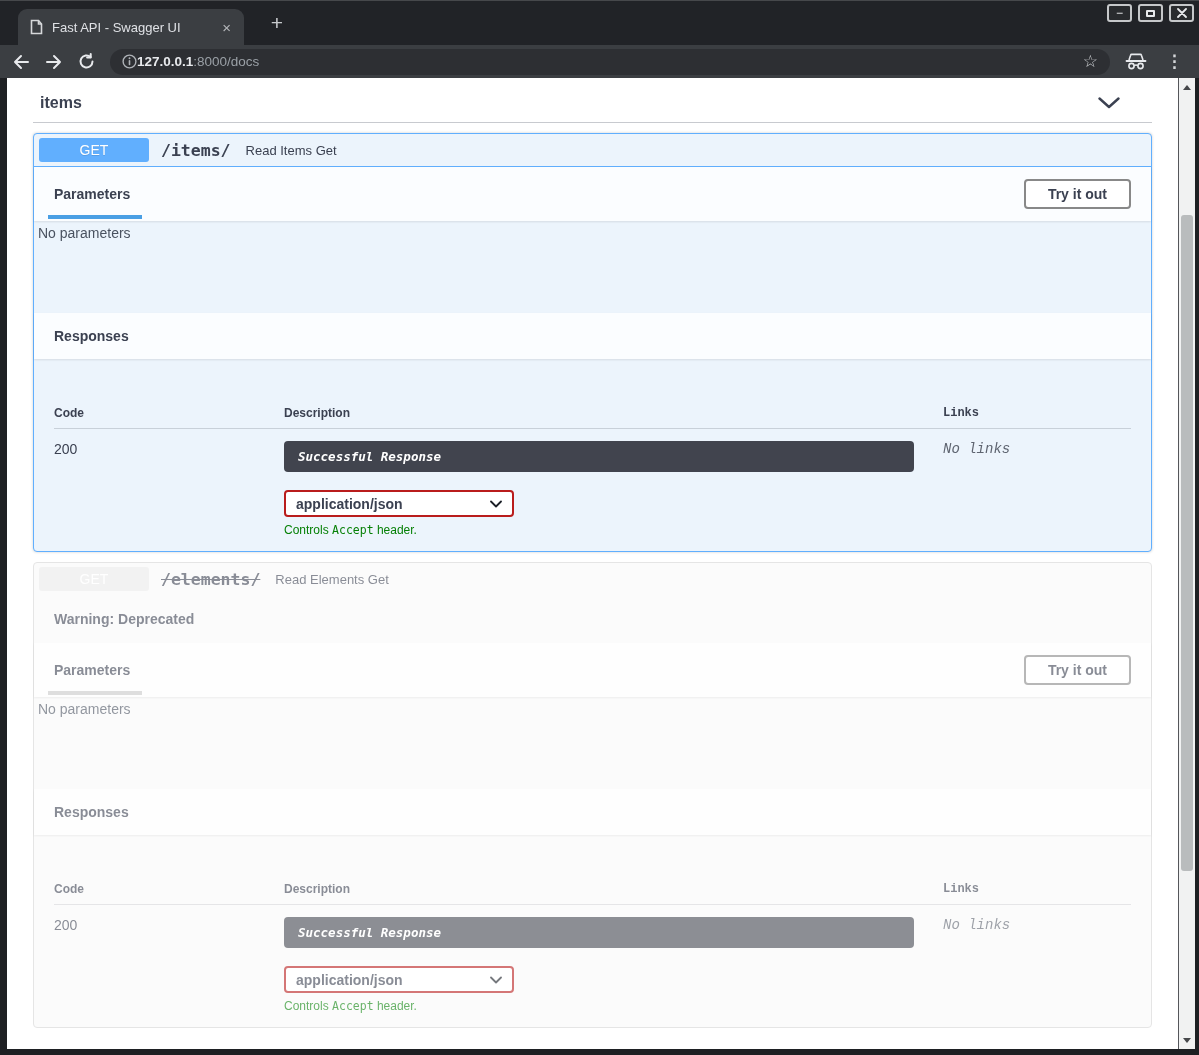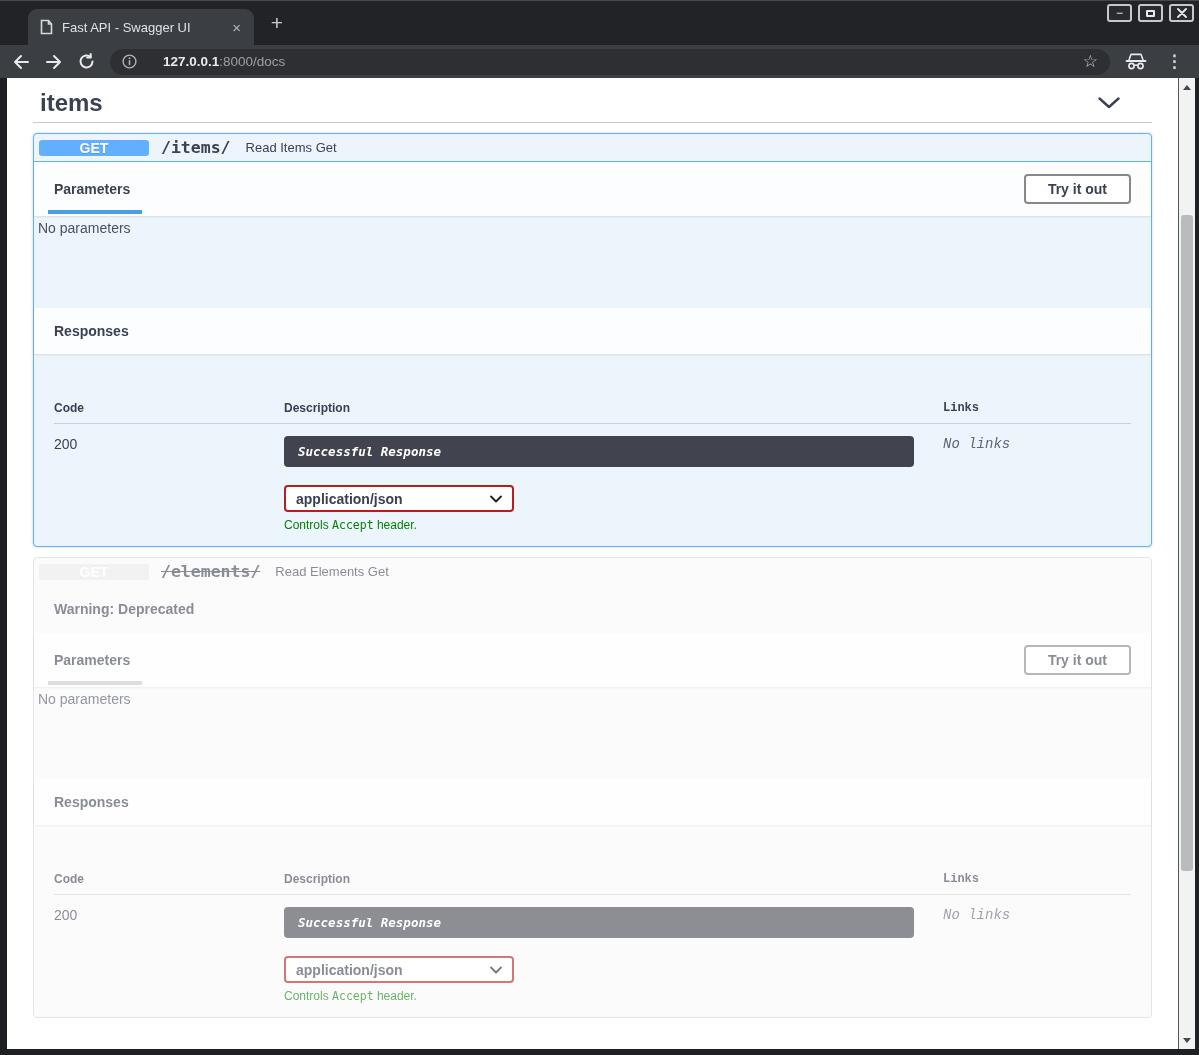--- a/index.html
+++ b/index.html
@@ -3,62 +3,62 @@
 <meta charset="utf-8">
 <style>
   * { margin:0; padding:0; box-sizing:border-box; }
   html,body { background:#0e0f11; }
   body { font-family:"Liberation Sans",sans-serif; }
 
   .window { width:1199px; height:1055px; background:#1e2023; display:flex; flex-direction:column; position:relative; overflow:hidden; }
 
   
   .titlebar { height:45px; background:#212327; border-top:1px solid #46484b; position:relative; flex:none; }
-  .tab { position:absolute; left:28px; bottom:0; width:226px; height:36px; background:#3b3e42; border-radius:9px 9px 0 0; display:flex; align-items:center; padding:0 10px 0 12px; gap:9px; cursor:default; }
+  .tab { position:absolute; left:18px; bottom:0; width:226px; height:36px; background:#3b3e42; border-radius:9px 9px 0 0; display:flex; align-items:center; padding:0 10px 0 12px; gap:9px; cursor:default; }
   .doc-icon { flex:none; display:flex; }
   .tab-title { color:#dfe1e5; font-size:13px; flex:1; white-space:nowrap; overflow:hidden; }
   .tab-close { color:#b4b7ba; font-size:15px; line-height:1; padding:1px 3px; }
   .new-tab { position:absolute; left:264px; top:9px; color:#c7cacd; font-size:21px; font-weight:400; width:26px; height:26px; display:flex; align-items:center; justify-content:center; }
   .win-controls { position:absolute; right:5px; top:3px; display:flex; gap:6px; }
   .win-btn { width:25px; height:18px; border:2px solid #c6c8ca; border-radius:3px; background:#292b2e; color:#e8eaec; display:flex; align-items:center; justify-content:center; font-size:12px; line-height:1; }
   .maxi-glyph { width:9px; height:7px; border:2px solid #e8eaec; border-radius:1px; }
 
   
   .toolbar { height:33px; background:#3b3e42; display:flex; align-items:center; padding:0 12px; gap:15px; flex:none; }
   .nav-icon { display:flex; align-items:center; }
-  .url-pill { flex:1; height:26px; background:#2d2f33; border-radius:13px; display:flex; align-items:center; padding:0 12px; gap:26px; min-width:0; }
+  .url-pill { flex:1; height:26px; background:#2d2f33; border-radius:13px; display:flex; align-items:center; padding:0 12px; gap:0; min-width:0; }
   .url-text { font-size:13.5px; white-space:nowrap; overflow:hidden; }
   .url-host { color:#e8eaed; font-weight:bold; }
   .url-rest { color:#9aa0a6; }
   .star { margin-left:auto; color:#c9cccf; font-size:17px; line-height:1; }
   .menu-dots { color:#d4d6d9; font-size:17px; font-weight:bold; letter-spacing:0; padding:0 4px; }
 
   
   .content { flex:1; display:flex; padding-left:7px; padding-right:4px; background:#1e2023; min-height:0; }
   .page { flex:1; background:#ffffff; overflow:hidden; padding-top:0; }
   .scrollbar { width:17px; background:#f1f2f2; border-left:1px solid #54565a; position:relative; flex:none; }
   .sb-arrow { position:absolute; left:0; right:0; height:14px; display:flex; align-items:center; justify-content:center; }
   .sb-arrow.up { top:2px; } .sb-arrow.down { bottom:2px; }
   .tri-up { width:0; height:0; border-left:4px solid transparent; border-right:4px solid transparent; border-bottom:5px solid #46484b; }
   .tri-down { width:0; height:0; border-left:4px solid transparent; border-right:4px solid transparent; border-top:5px solid #46484b; }
   .sb-thumb { position:absolute; top:137px; left:2px; right:2px; height:656px; background:#b9bcbd; border-radius:3px; }
 
   
   .tag-section { margin:0 26px; height:45px; display:flex; align-items:center; justify-content:space-between; padding:6px 8px 0 7px; border-bottom:1px solid rgba(59,65,81,.28); }
-  .tag-title { font-size:24px; font-weight:bold; color:#3b4151; }
+  .tag-title { font-size:16px; font-weight:bold; color:#3b4151; }
   .tag-chevron { display:flex; padding-right:24px; }
 
   .opblock { margin:10px 26px 0; border-radius:4px; }
   .opblock.get { border:1px solid #61affe; background:#ecf4fc; box-shadow:0 0 3px rgba(0,0,0,.19); }
   .opblock.deprecated { border:1px solid #d4d4d4; background:#fafafa; opacity:.6; }
 
   .op-summary { display:flex; align-items:center; padding:4px 5px; }
   .opblock.get .op-summary { border-bottom:1px solid #61affe; }
   .opblock.deprecated .op-summary { border-bottom:1px solid transparent; }
-  .method-badge { width:110px; height:16px; border-radius:3px; display:flex; align-items:center; justify-content:center; font-weight:bold; font-size:14px; color:#fff; flex:none; }
+  .method-badge { width:110px; height:24px; border-radius:3px; display:flex; align-items:center; justify-content:center; font-weight:normal; font-size:14px; color:#fff; flex:none; }
   .opblock.get .method-badge { background:#61affe; text-shadow:0 1px 0 rgba(0,0,0,.1); }
   .opblock.deprecated .method-badge { background:#ebebeb; }
   .op-path { margin-left:12px; font-family:"DejaVu Sans Mono",monospace; font-weight:bold; font-size:16.5px; color:#3b4151; }
   .opblock.deprecated .op-path { text-decoration:line-through; }
   .op-desc { margin-left:15px; font-size:13px; color:#3b4151; }
 
   .op-warning { padding:15px 20px 16px; font-size:14px; font-weight:bold; color:#3b4151; }
 
   .section-header { position:relative; display:flex; align-items:center; justify-content:space-between; padding:12px 20px; background:rgba(255,255,255,.8); box-shadow:0 1px 2px rgba(0,0,0,.1); }
   .tab-label { font-weight:bold; font-size:14px; color:#3b4151; }

